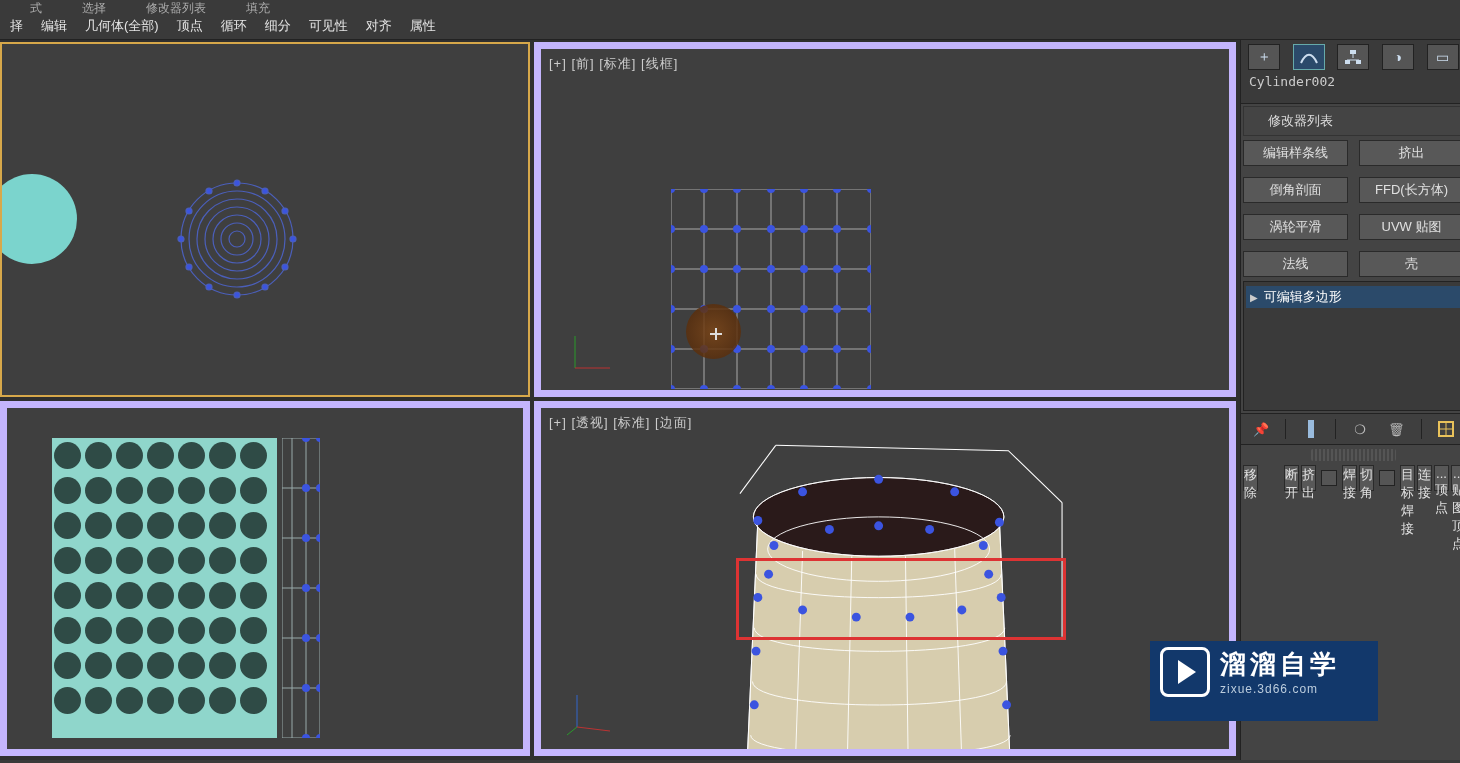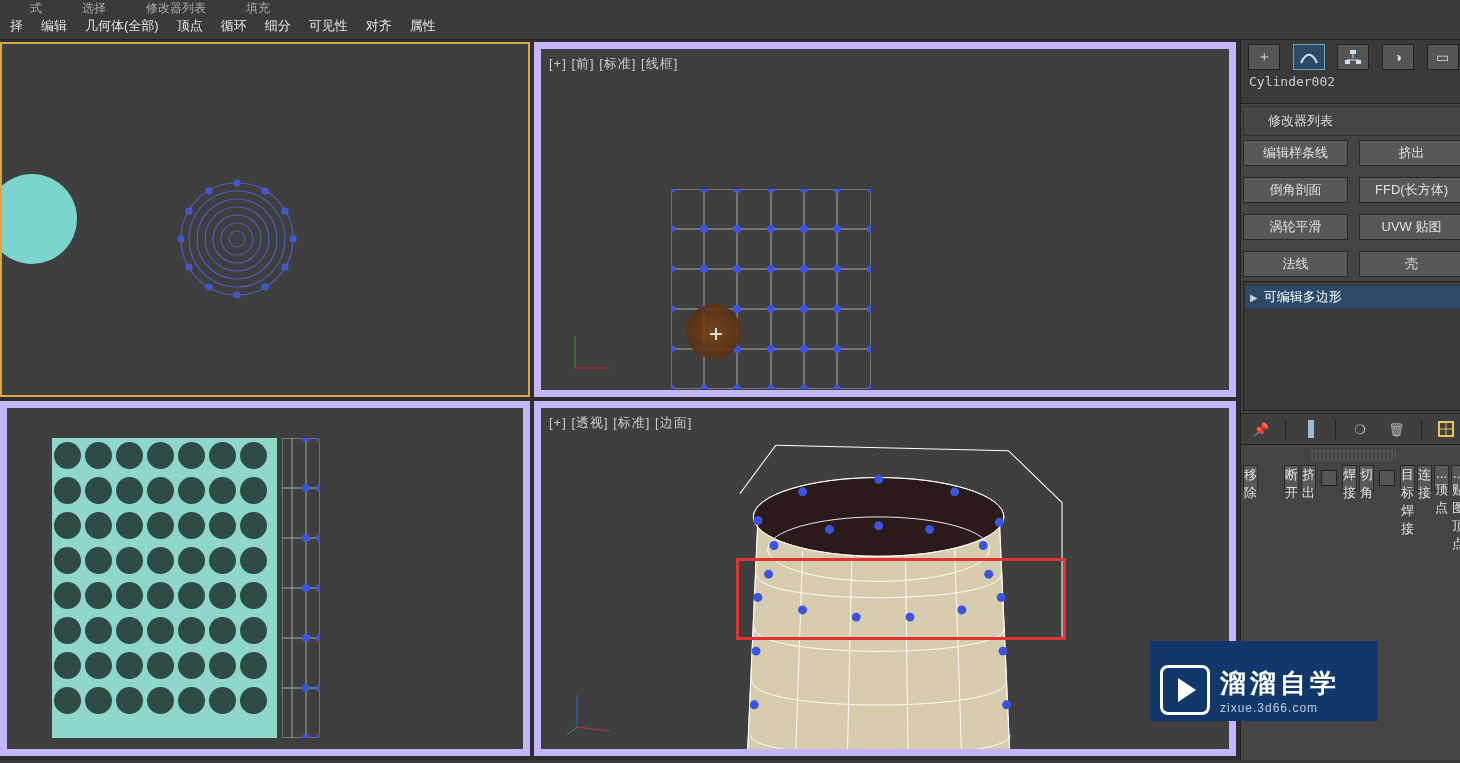--- a/index.html
+++ b/index.html
@@ -304,21 +304,21 @@
   }
 
   
   .watermark {
     position:absolute;
     right:82px; bottom:42px;
     width:228px; height:80px;
     background:#12386b;
     color:#fff;
     display:flex;
-    align-items:flex-end;
+    align-items:flex-start;
     padding:6px 10px;
     gap:10px;
     z-index:50;
   }
   .watermark .play {
     width:50px;height:50px;border:3px solid #fff;border-radius:8px;
     display:flex;align-items:center;justify-content:center;flex:none;
   }
   .watermark .play:before{
     content:"";border-left:18px solid #fff;border-top:12px solid transparent;border-bottom:12px solid transparent;margin-left:4px;

